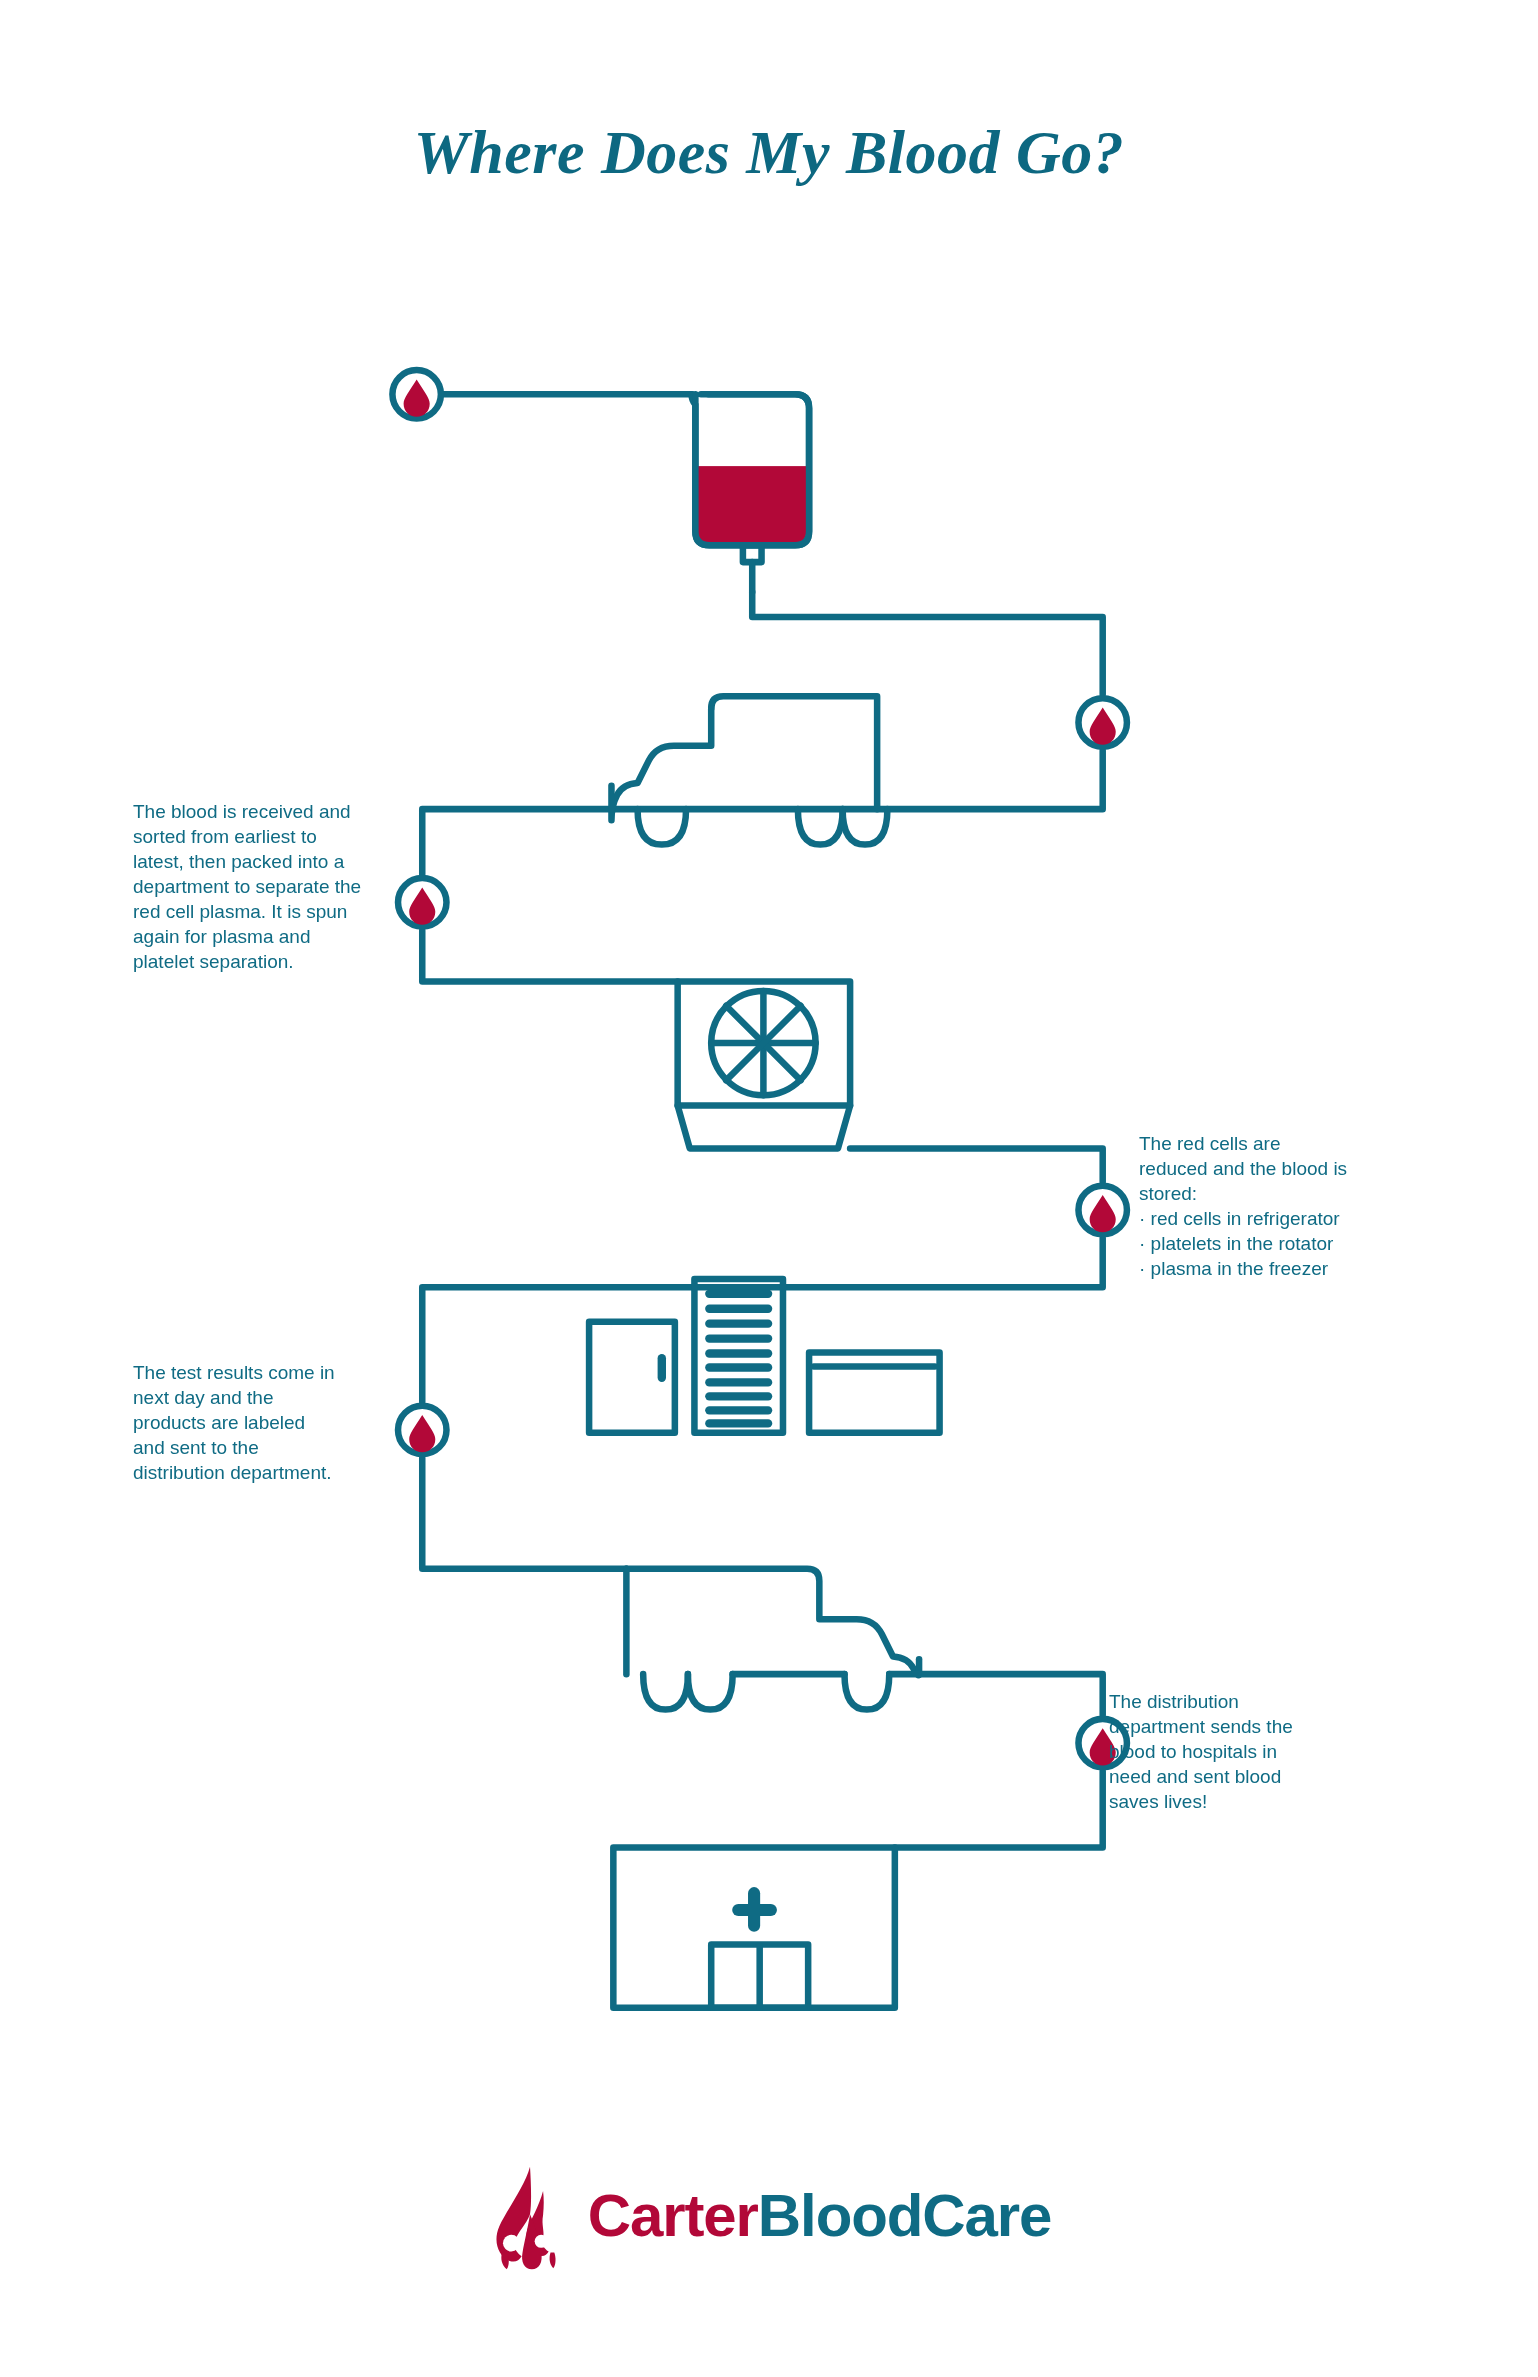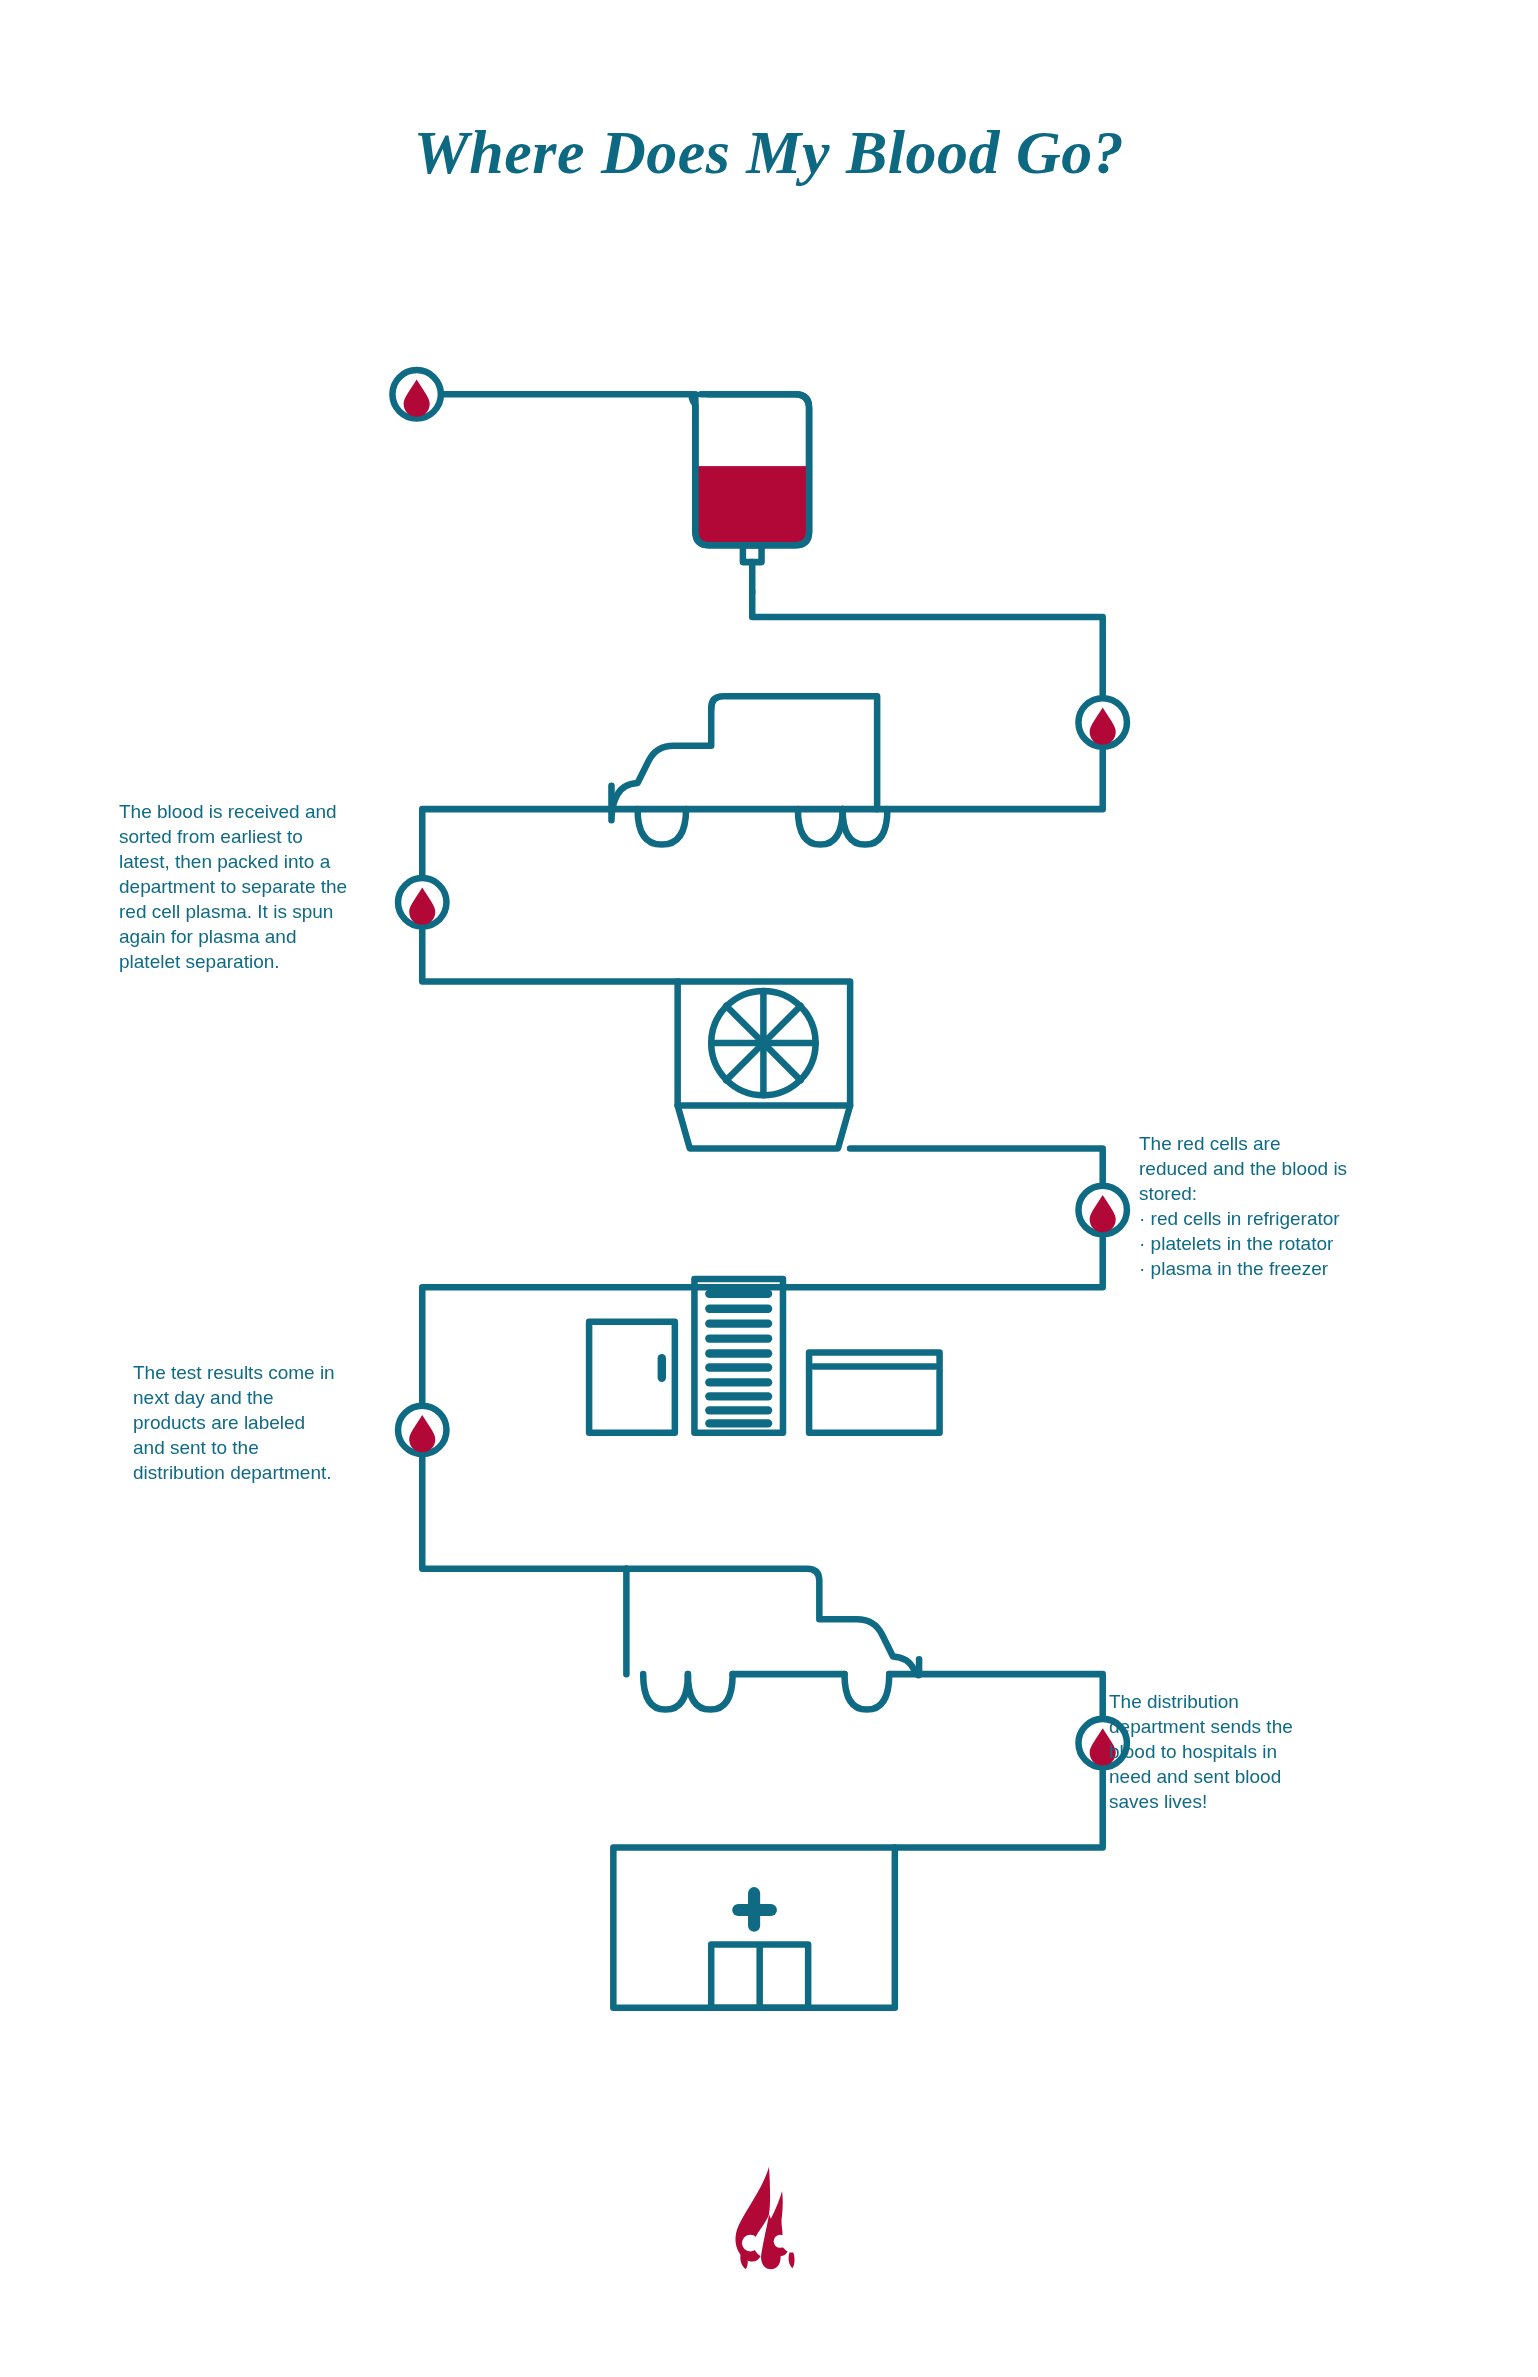--- a/index.html
+++ b/index.html
@@ -44,21 +44,21 @@
     font-size:19px;
     line-height:25px;
     font-family:"Liberation Sans", sans-serif;
   }
   .caption.right { text-align:left; }
   .caption.left  { text-align:left; }
   .caption .li { display:block; white-space:nowrap; }
 
   #cap1 { left:135px; top:350px;  width:247px; }
   #cap2 { left:1139px; top:665px; width:252px; }
-  #cap3 { left:119px; top:799px;  width:256px; }
+  #cap3 { left:133px; top:799px;  width:256px; }
   #cap4 { left:1139px; top:1131px; width:256px; }
   #cap5 { left:133px; top:1360px; width:247px; }
   #cap6 { left:1109px; top:1689px; width:247px; }
 
   
   #logo {
     position:absolute;
     left:0; top:2163px;
     width:1538px;
     display:flex;
@@ -297,16 +297,17 @@
         <path d="M 46 55 C 44 68 40 84 38 96 C 36 106 40 114 48 114
                  C 56 114 60 106 58 96 C 56 84 52 68 46 55 Z"></path>
 
         <circle cx="26" cy="86" r="9" fill="#ffffff"></circle>
         <circle cx="58" cy="84" r="7" fill="#ffffff"></circle>
 
         <path d="M 16 96 C 14 103 16 110 21 114 C 24 110 24 102 21 96 Z"></path>
         <path d="M 68 96 C 66 102 67 109 71 113 C 74 109 74 101 72 96 Z"></path>
       </g>
     </svg>
+    <div id="logo-text"><span id="logo-carter">Carter</span><span id="logo-bloodcare">BloodCare</span></div>
   </div>
 
 </div>
 
 
 </body></html>

